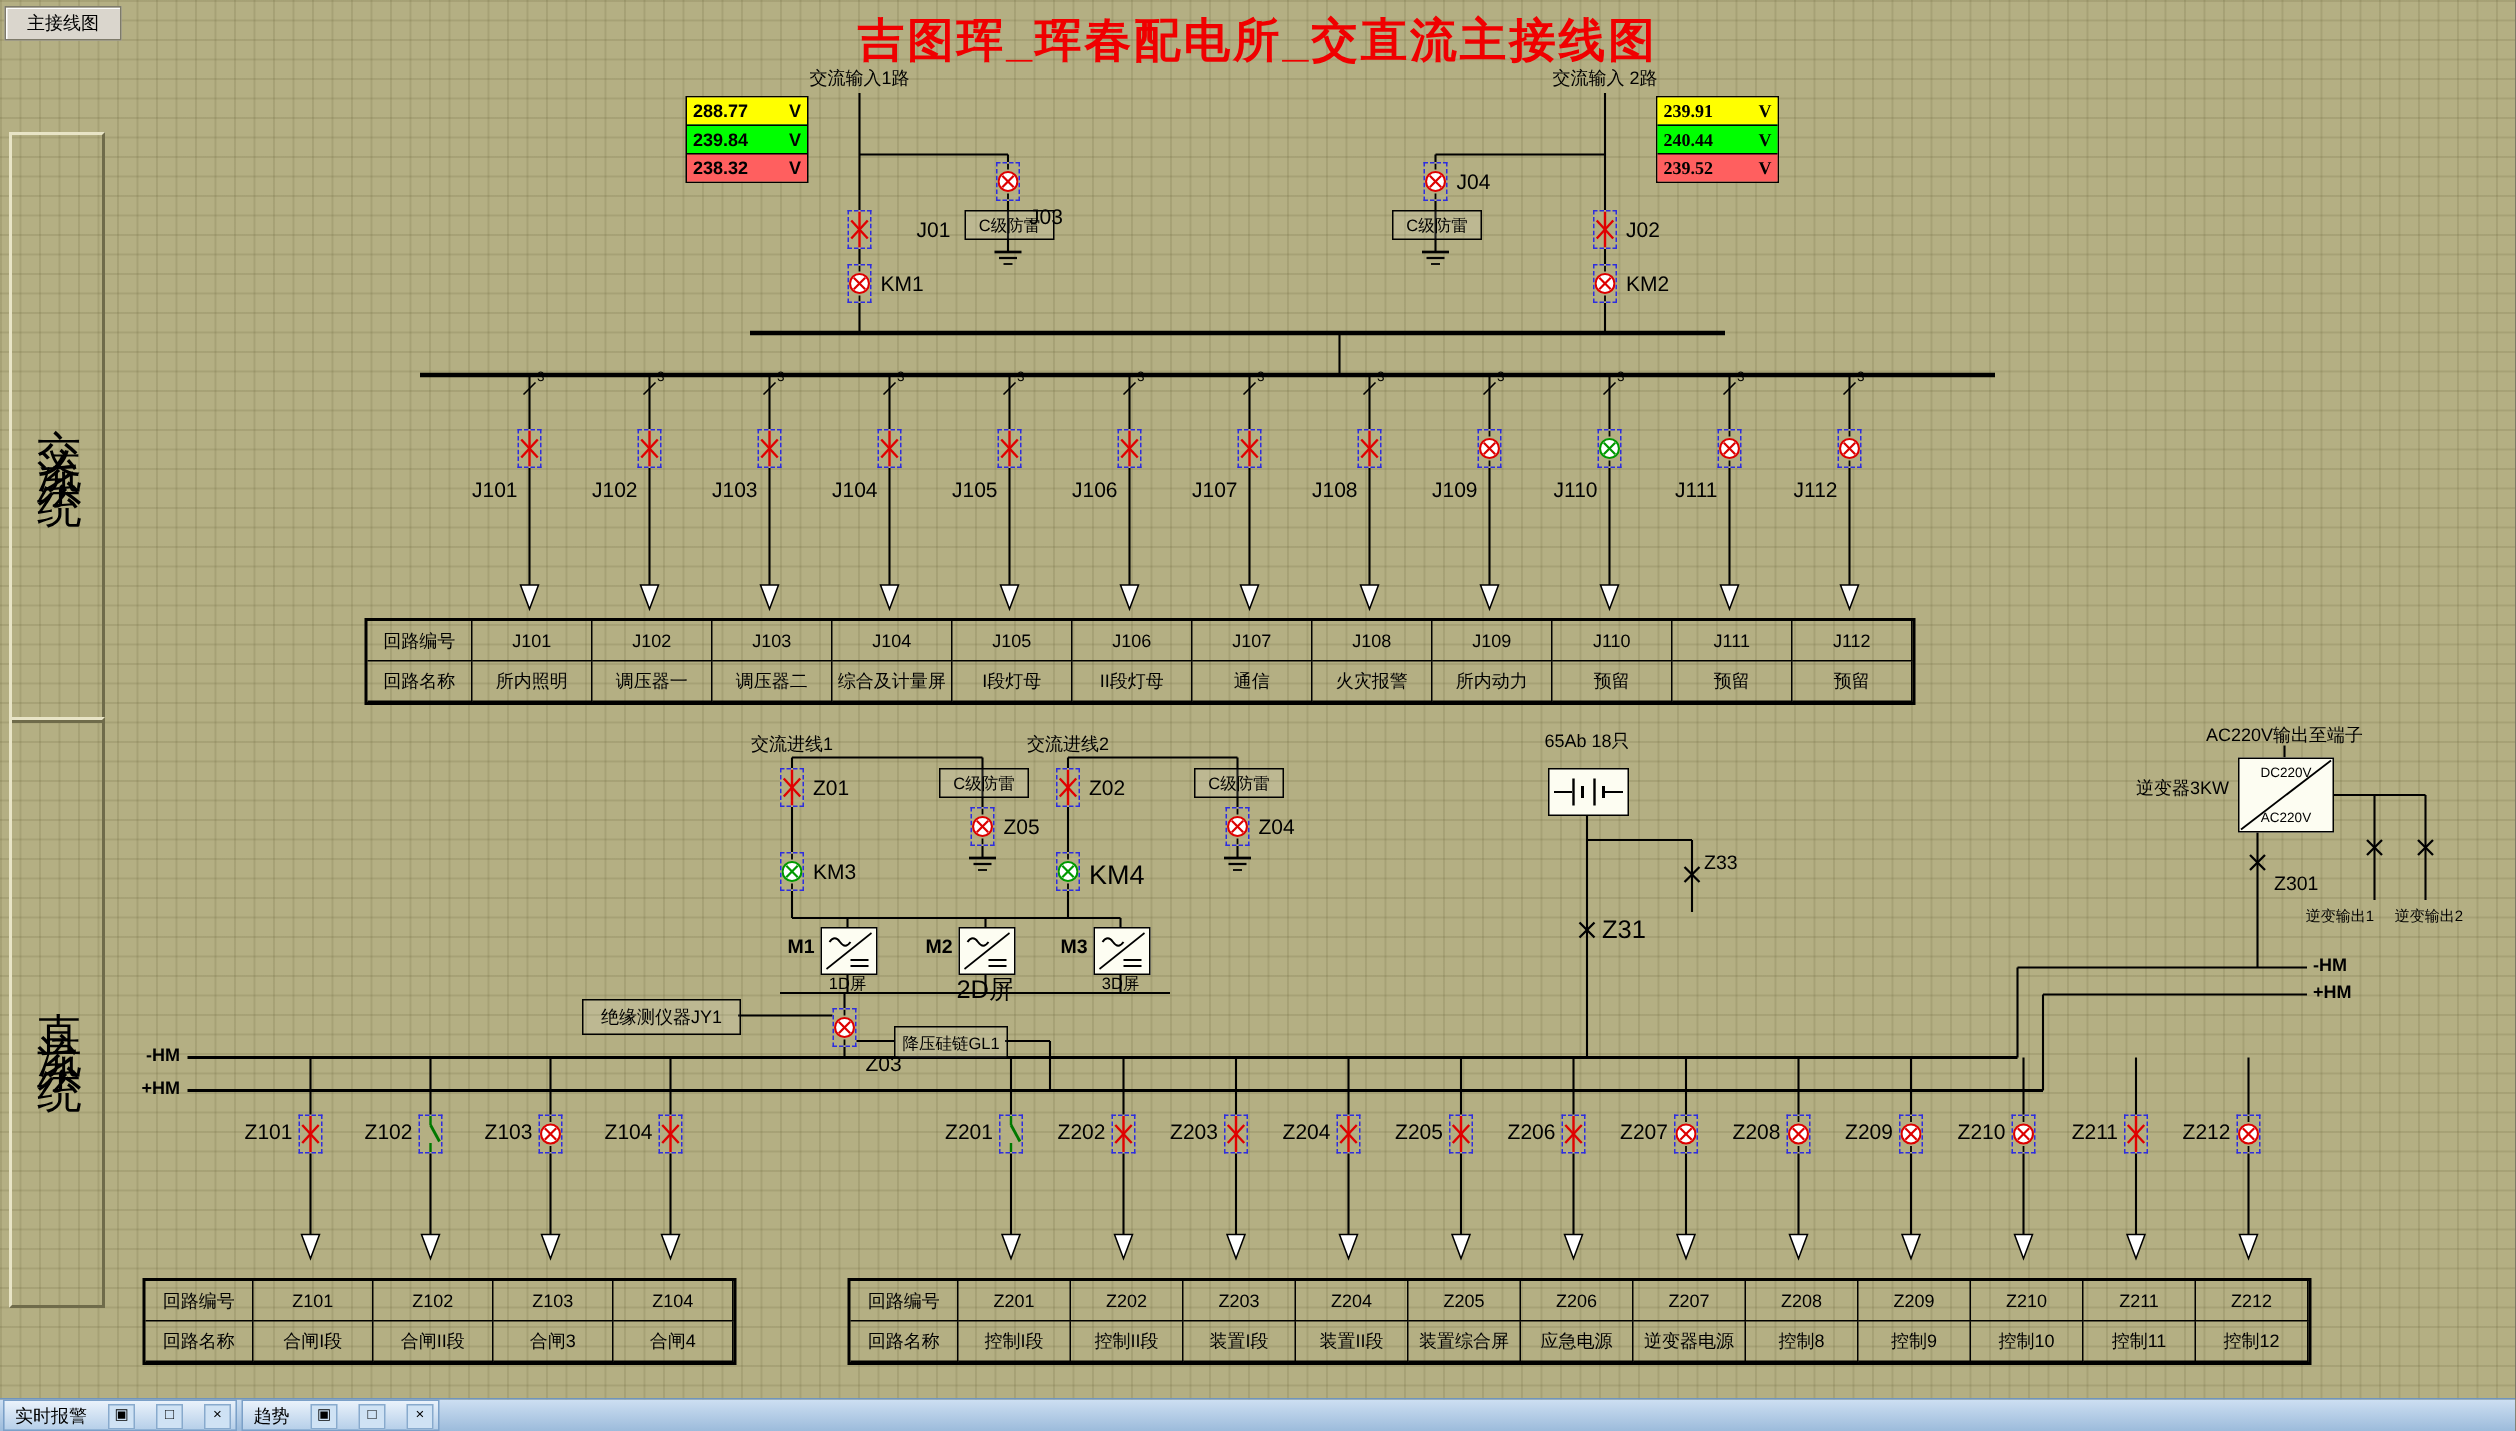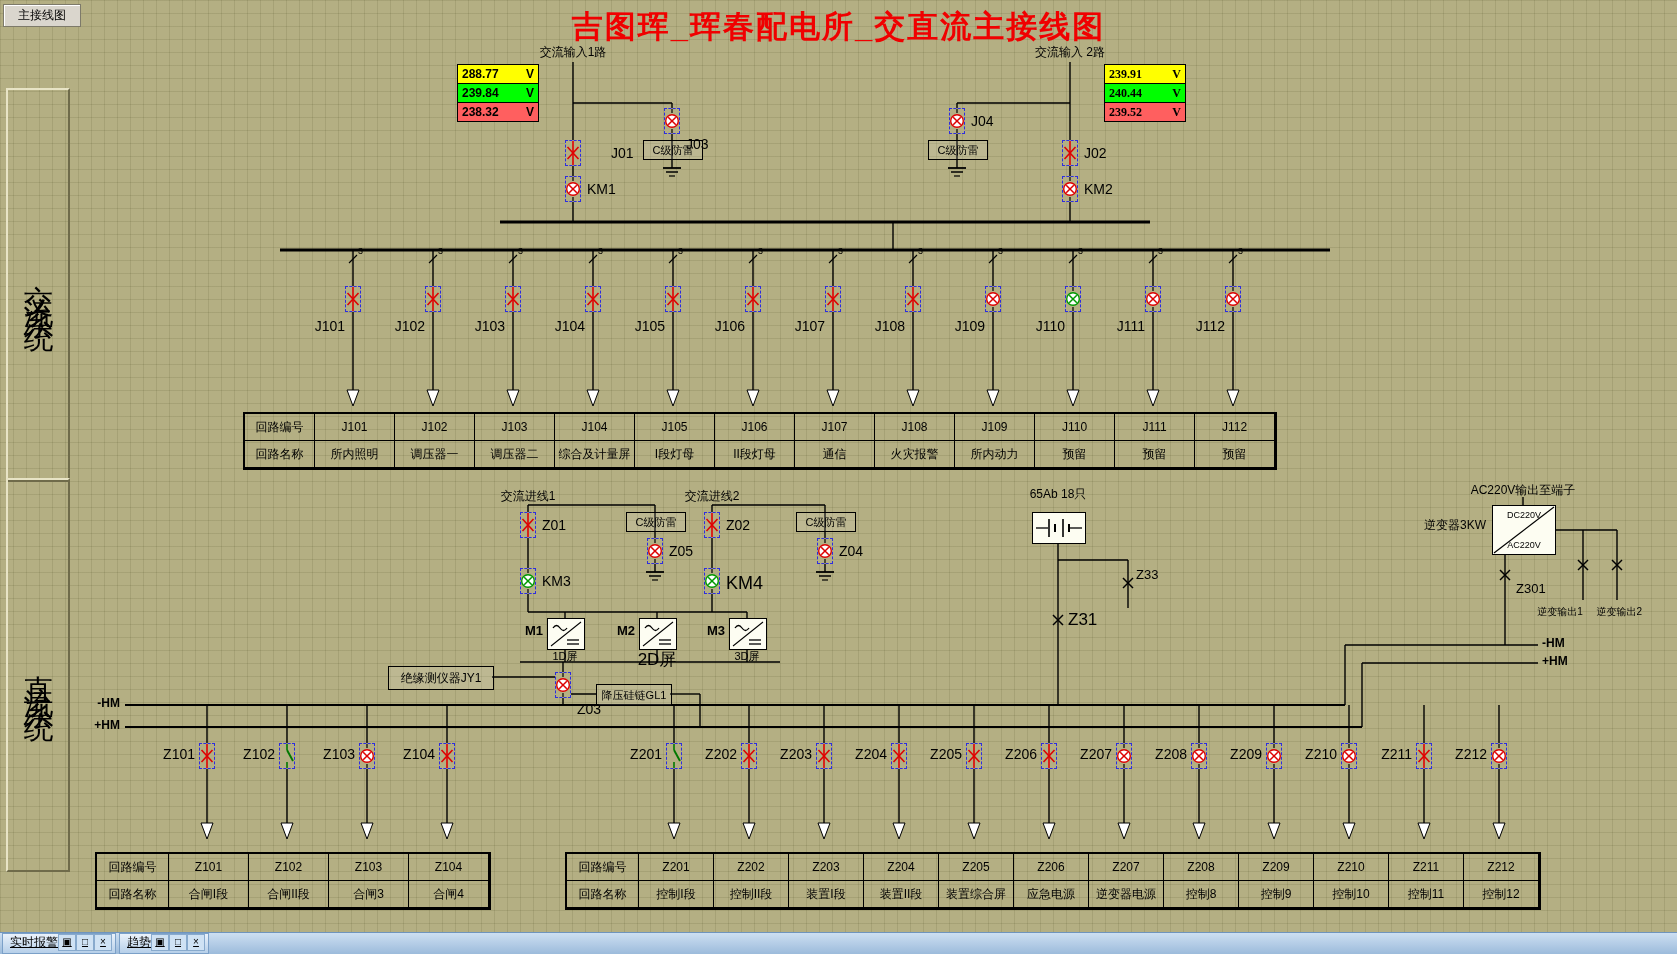--- a/index.html
+++ b/index.html
@@ -31,23 +31,23 @@
     padding:0 4px;font-size:12px;font-weight:bold;border-top:1px solid #000;color:#000;}
   .vrow:first-child{border-top:none;}
   .dtable{position:absolute;display:grid;border:2px solid #000;}
   .cell{border-right:1px solid #000;border-bottom:1px solid #000;height:26px;
     display:flex;align-items:center;justify-content:center;font-size:12px;overflow:hidden;
     white-space:nowrap;}
   .inv-lbl{position:absolute;left:50%;transform:translateX(-50%);font-size:9px;white-space:nowrap;}
   #taskbar{position:absolute;left:0;bottom:0;width:100%;height:22px;
     background:linear-gradient(#cddff2,#9cbbdb);border-top:1px solid #6f94bd;
     display:flex;align-items:center;gap:3px;padding-left:2px;box-sizing:border-box;z-index:6;}
-  .tb-item{display:flex;align-items:flex-start;height:19px;
+  .tb-item{display:flex;align-items:flex-end;height:19px;
     background:linear-gradient(#eaf2fb,#b6cfe9);border:1px solid #7ba0c8;
-    padding:0 3px 0 7px;gap:0;font-size:12px;text-decoration:underline;}
+    padding:0 3px 0 7px;gap:14px;font-size:12px;}
   .tb-btn{width:16px;height:15px;background:#cfe2f4;border:1px solid #88aacd;
     font-size:10px;line-height:13px;text-align:center;cursor:pointer;}
 </style>
 </head>
 <body>
 
 <div id="screen">
   <svg id="wires" width="1677" height="954">
       <line x1="573" y1="62" x2="573" y2="222" stroke="#000" stroke-width="1.4"></line>
       <line x1="1070" y1="62" x2="1070" y2="222" stroke="#000" stroke-width="1.4"></line>

